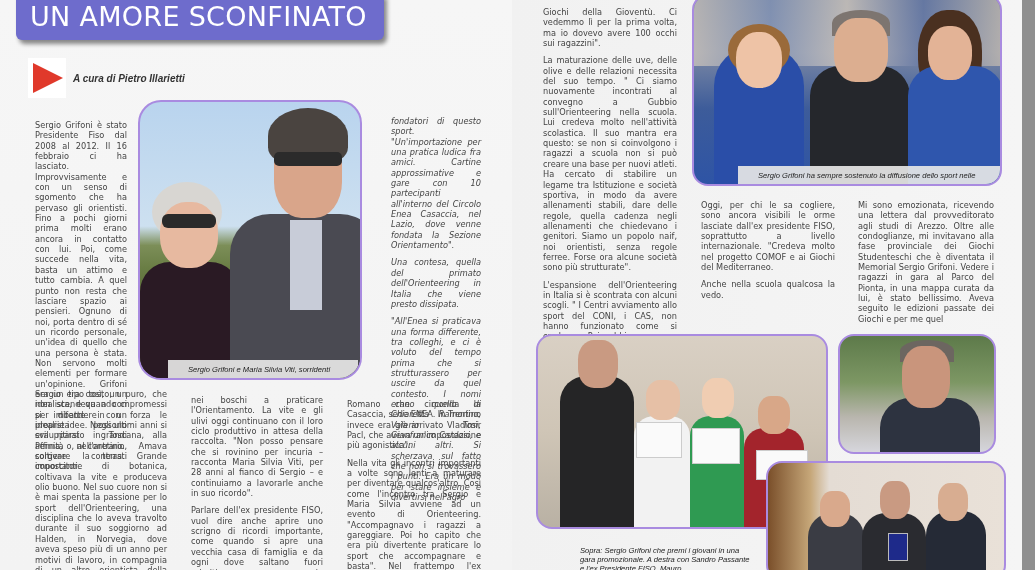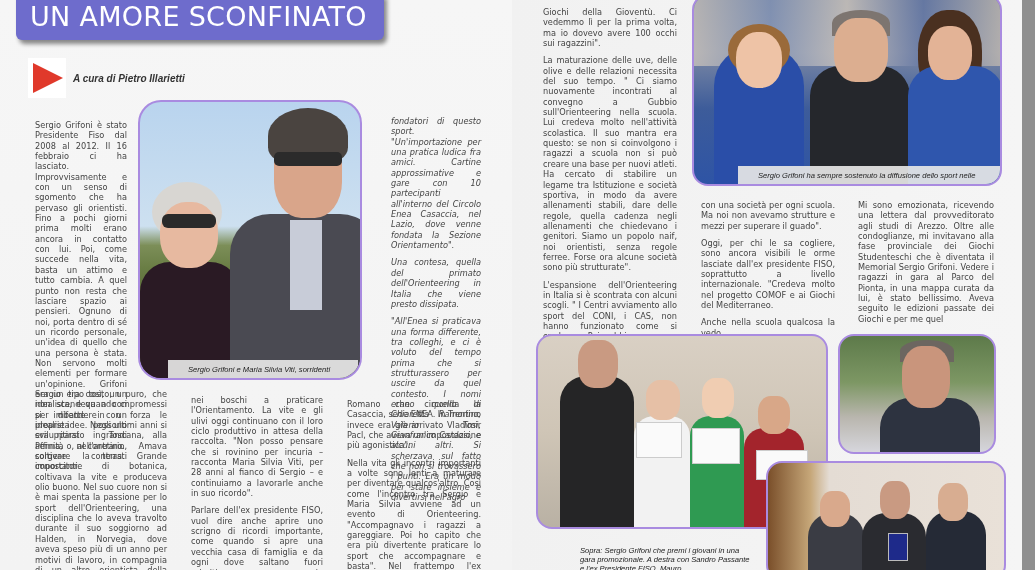--- a/index.html
+++ b/index.html
@@ -182,21 +182,20 @@
   <div class="man"></div>
     <div class="man-hair"></div>
     <div class="man-face"></div>
   <div class="girl2-hair"></div>
     <div class="girl2"></div>
     <div class="girl2-face"></div>
   <div class="caption" style="left:44px;top:170px;width:222px;">Sergio Grifoni ha sempre sostenuto la diffusione dello sport nelle scuole. Qui con Beatrice Baldi e Eleonora Donadini</div>
 </div>
 
 <div class="col" style="left:694px;top:193px;width:148px;">
-  <p>con una società per ogni scuola. Ma noi non avevamo strutture e mezzi per superare il guado".</p>
   <p>Oggi, per chi le sa cogliere, sono ancora visibili le orme lasciate dall'ex presidente FISO, soprattutto a livello internazionale. "Credeva molto nel progetto COMOF e ai Giochi del Mediterraneo.</p>
   <p>Anche nella scuola qualcosa la vedo.</p>
 </div>
 <div class="col" style="left:851px;top:193px;width:150px;">
   <p>Mi sono emozionata, ricevendo una lettera dal provveditorato agli studi di Arezzo. Oltre alle condoglianze, mi invitavano alla fase provinciale dei Giochi Studenteschi che è diventata il Memorial Sergio Grifoni. Vedere i ragazzi in gara al Parco del Pionta, in una mappa curata da lui, è stato bellissimo. Aveva seguito le edizioni passate dei Giochi e per me quel</p>
 </div>
 
 <div class="photo p3">
   <div class="man"></div>
     <div class="man-face"></div>

